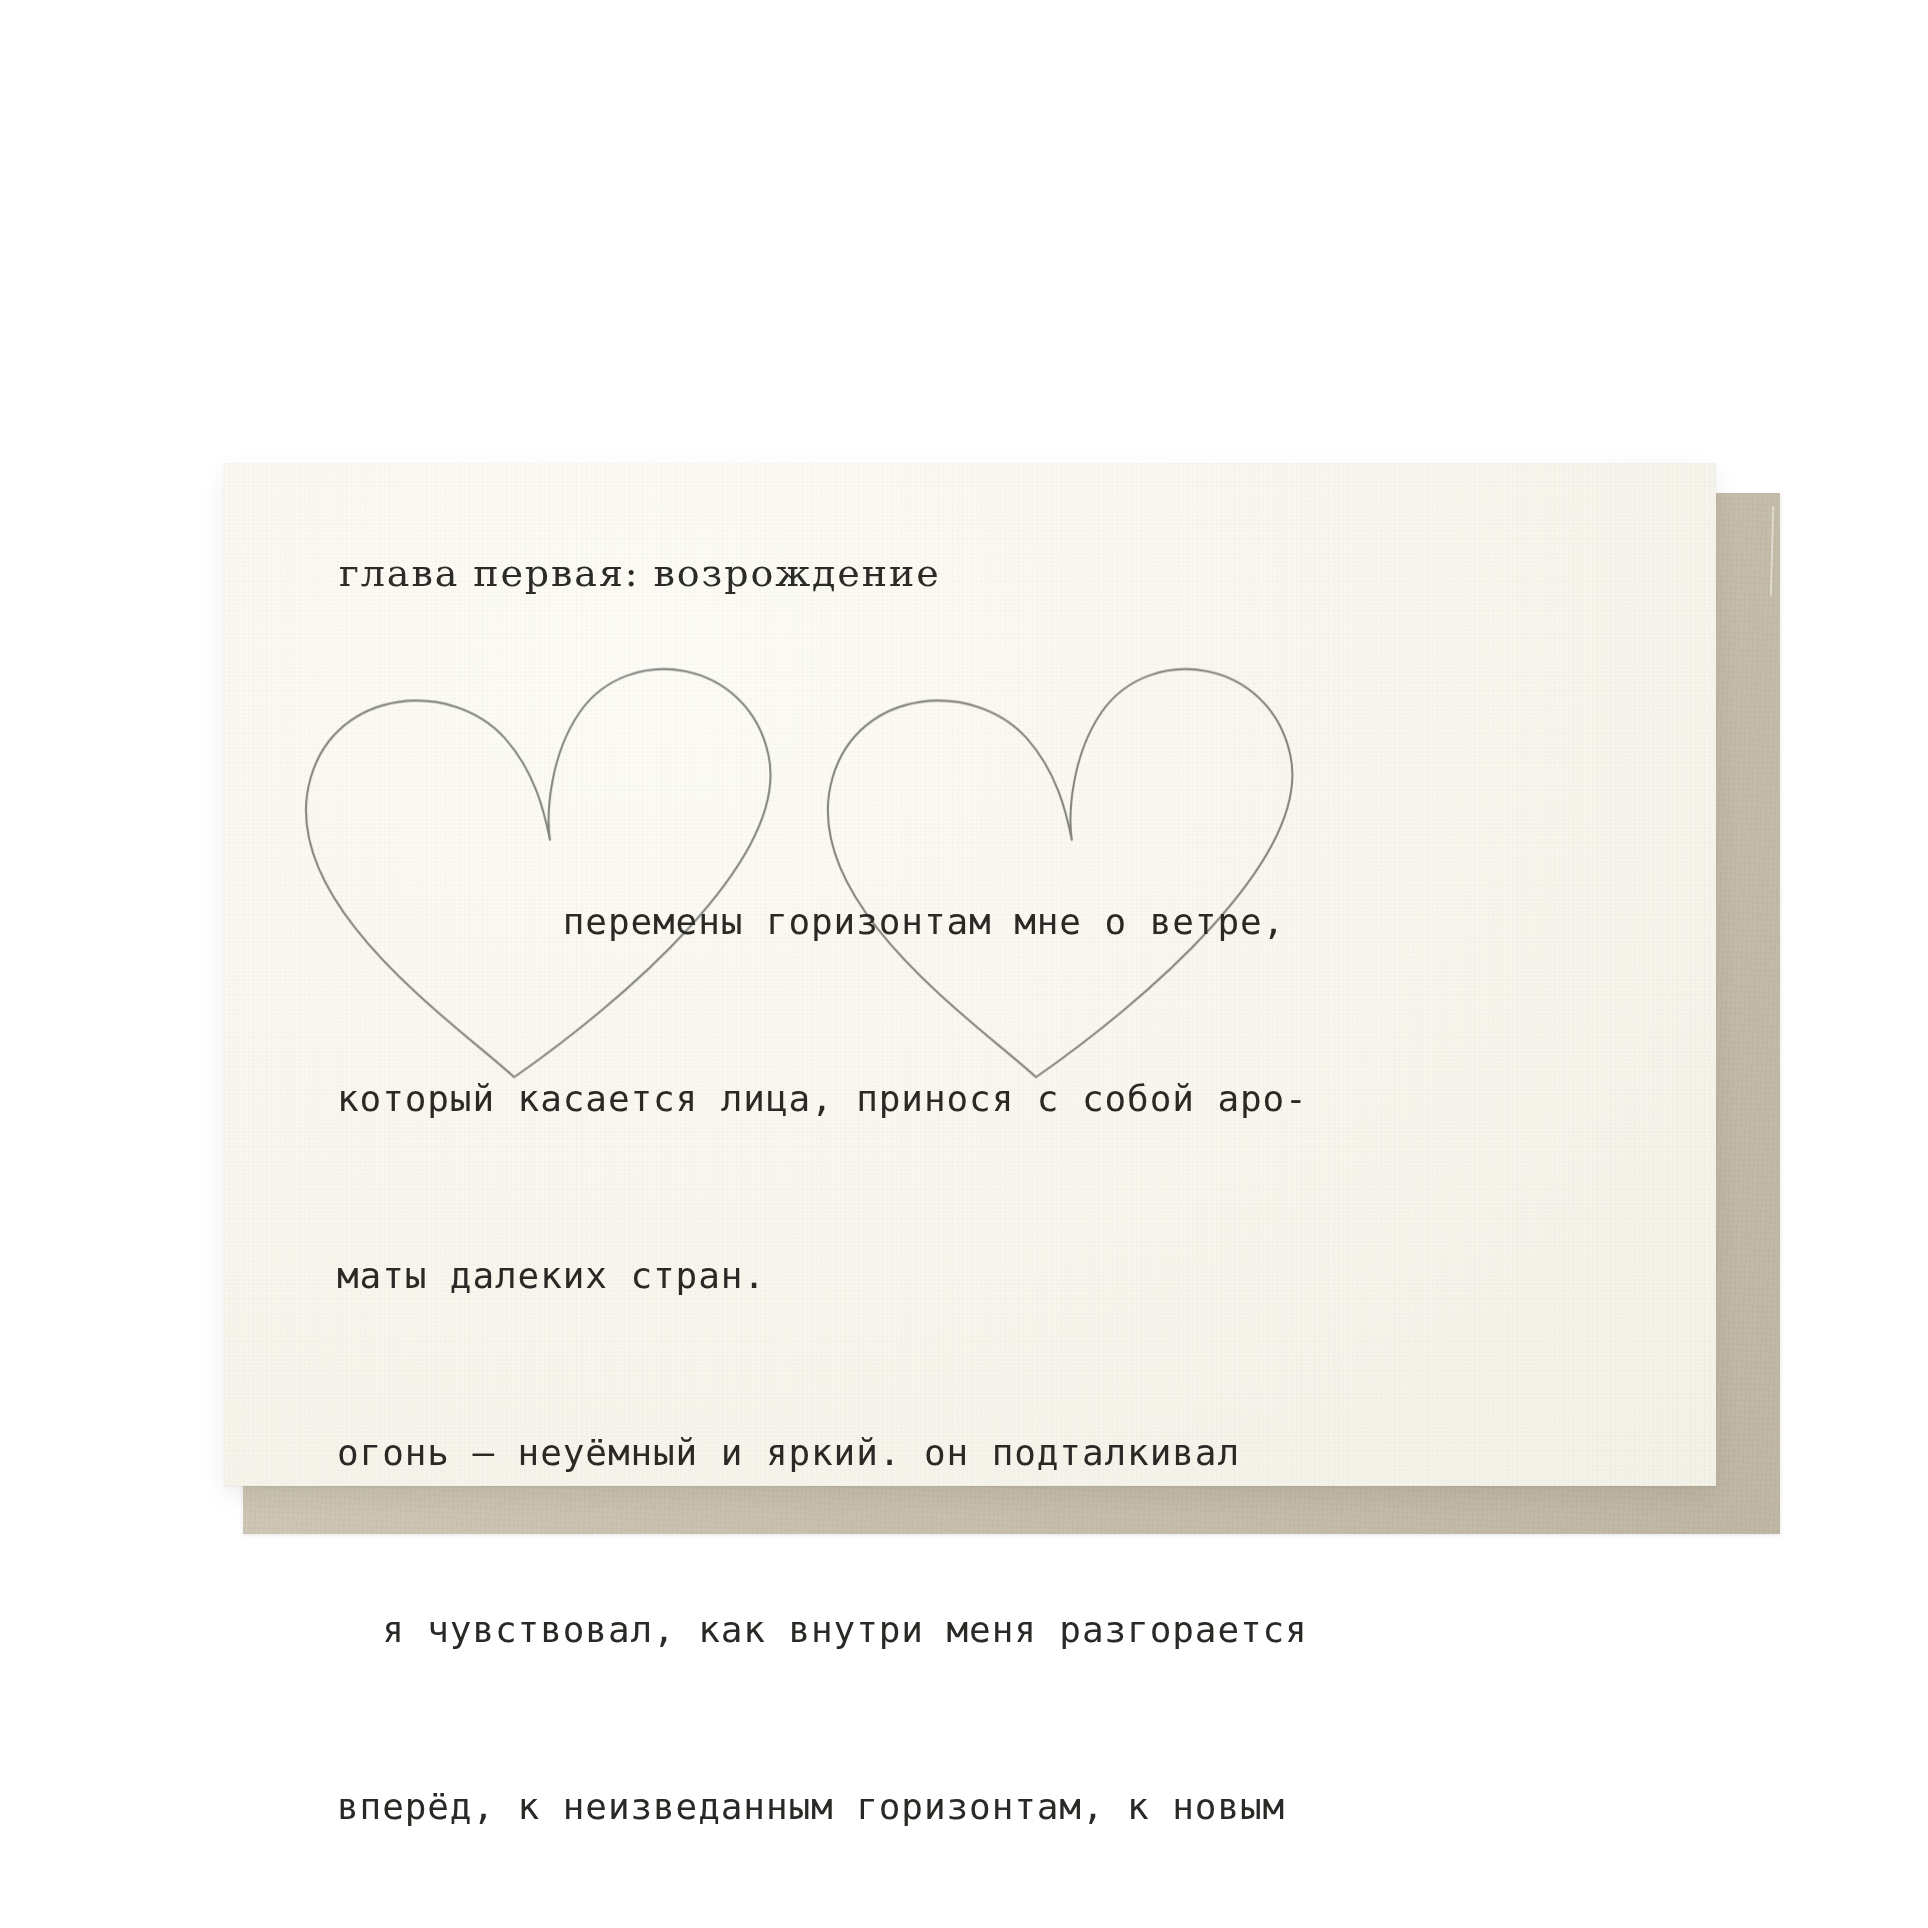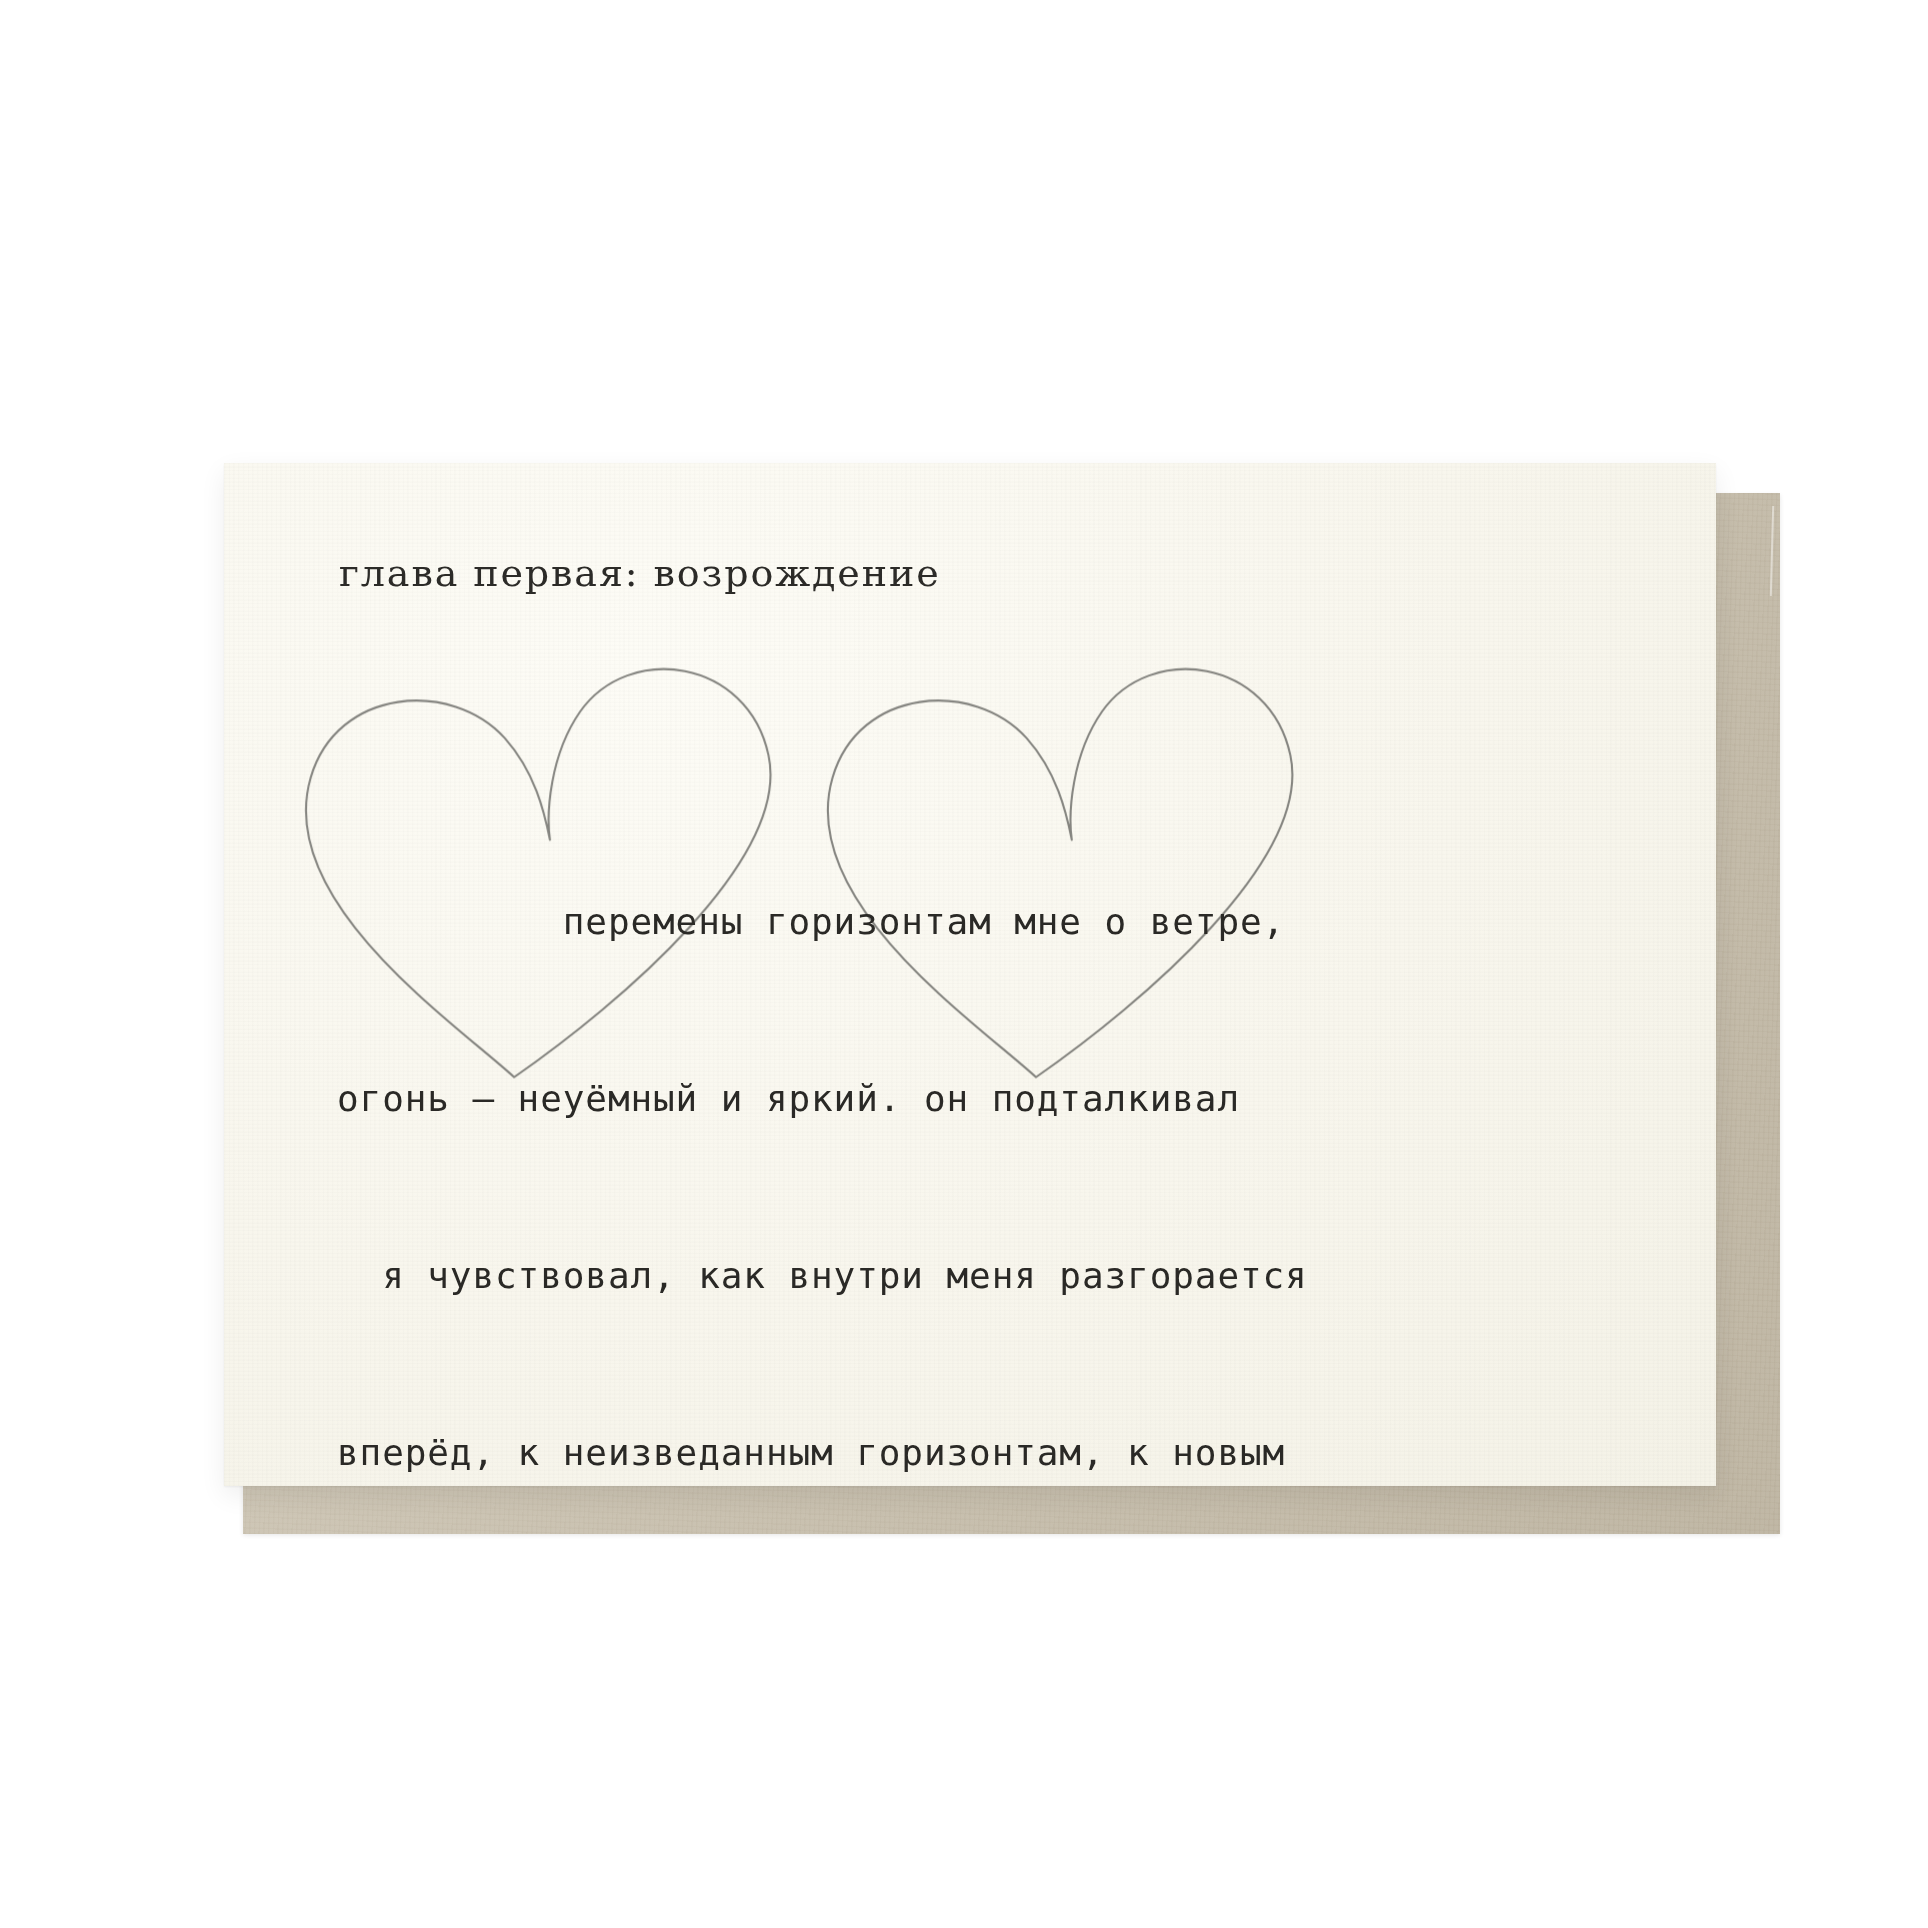--- a/index.html
+++ b/index.html
@@ -148,20 +148,22 @@
                  C 1166 428, 984 582, 872 660 Z" transform="translate(-10,-8) scale(1.0)"></path>
       </g>
     </svg>
 
     <div class="typed">
 
       <div class="chapter-title">глава первая: возрождение</div>
 
       <div class="body-block">
         <span class="ln">          перемены горизонтам мне о ветре,</span>
+        <span class="ln">который касается лица, принося с собой аро-</span>
+        <span class="ln">маты далеких стран.</span>
         <span class="ln">огонь — неуёмный и яркий. он подталкивал</span>
         <span class="ln">  я чувствовал, как внутри меня разгорается</span>
         <span class="ln">вперёд, к неизведанным горизонтам, к новым</span>
         
         
         
       </div>
 
     </div>
   </div>

